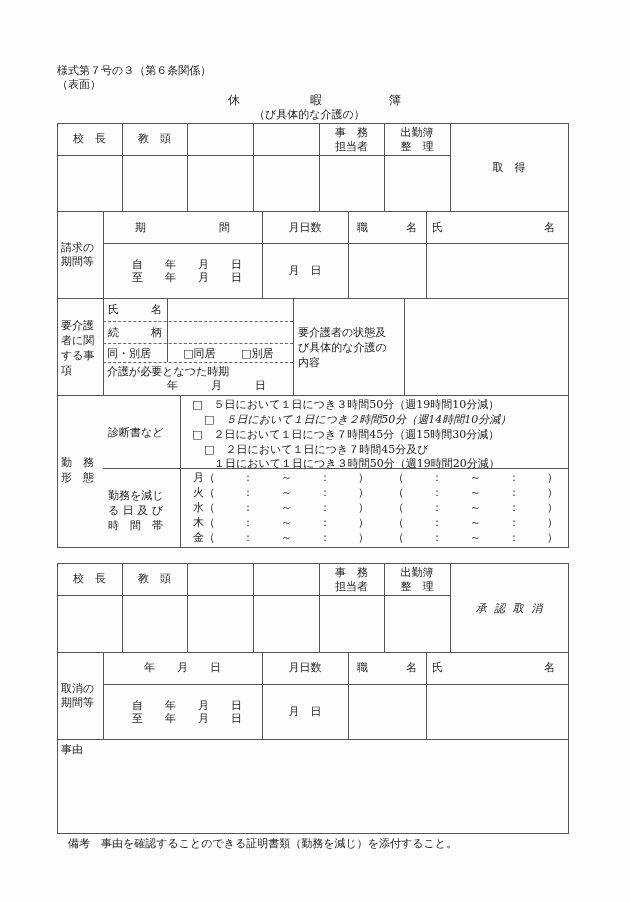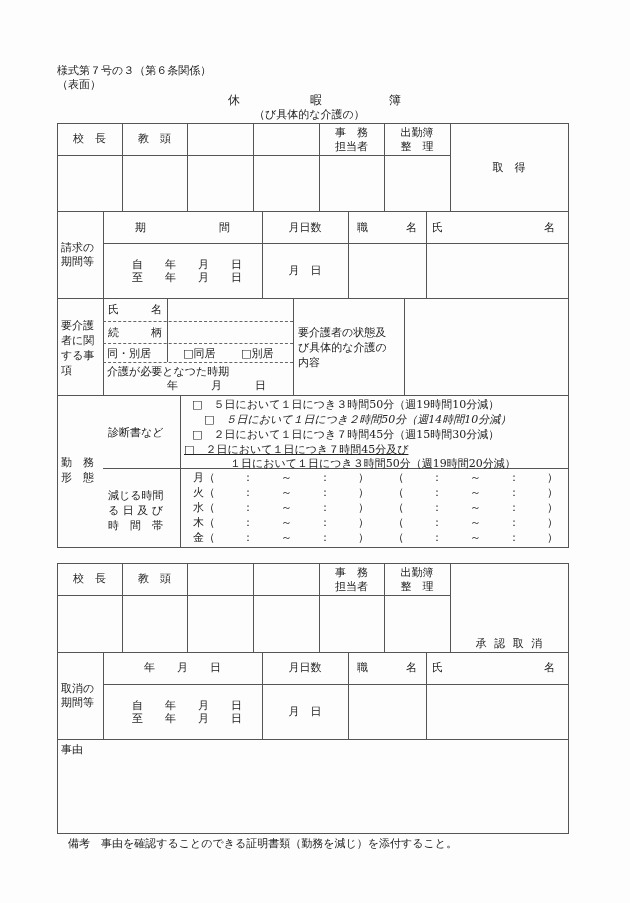--- a/index.html
+++ b/index.html
@@ -100,24 +100,24 @@
 
 <div class="vl" style="left:180px;top:395px;height:152px;"></div>
 <div class="hl" style="left:103px;top:468px;width:466px;"></div>
 
 <div class="txt" style="left:61px;top:457px;">勤　務</div>
 <div class="txt" style="left:61px;top:472px;">形　態</div>
 <div class="txt" style="left:108px;top:427px;">診断書など</div>
 <div class="txt" style="left:192px;top:399px;">□　５日において１日につき３時間50分（週19時間10分減）</div>
 <div class="txt" style="left:204px;top:414px;font-style:italic;">□　５日において１日につき２時間50分（週14時間10分減）</div>
 <div class="txt" style="left:192px;top:429px;">□　２日において１日につき７時間45分（週15時間30分減）</div>
-<div class="txt" style="left:184px;top:444px;text-decoration:underline;">□　２日において１日につき７時間45分及び</div>
-<div class="txt" style="left:208px;top:458px;">　　１日において１日につき３時間50分（週19時間20分減）</div>
+<div class="txt" style="left:204px;top:444px;">□　２日において１日につき７時間45分及び</div>
+<div class="txt" style="left:192px;top:458px;">　　１日において１日につき３時間50分（週19時間20分減）</div>
 
-<div class="txt" style="left:108px;top:488px;line-height:15px;">減じる時間
+<div class="txt" style="left:108px;top:488px;line-height:15px;">勤務を減じ
 る 日 及 び
 時　間　帯</div>
 
 <div class="txt" style="left:193px;top:472px;">月</div>
 <div class="txt" style="left:193px;top:487px;">火</div>
 <div class="txt" style="left:193px;top:502px;">水</div>
 <div class="txt" style="left:193px;top:517px;">木</div>
 <div class="txt" style="left:193px;top:532px;">金</div>
 
 <div class="txt" style="left:204px;top:472px;word-spacing:13px;">（　 ：　 ～　 ：　 ）</div>
@@ -148,21 +148,21 @@
 <div class="txt ctr" style="left:319px;width:65px;top:566px;line-height:14px;">事　務
 担当者</div>
 <div class="txt ctr" style="left:384px;width:66px;top:566px;line-height:14px;">出勤簿
 整　理</div>
 <div class="abs" style="left:57px;top:596px;width:65px;height:56px;"></div>
 <div class="abs" style="left:122px;top:596px;width:65px;height:56px;"></div>
 <div class="abs" style="left:187px;top:596px;width:66px;height:56px;"></div>
 <div class="abs" style="left:253px;top:596px;width:66px;height:56px;"></div>
 <div class="abs" style="left:319px;top:596px;width:65px;height:56px;"></div>
 <div class="abs" style="left:384px;top:596px;width:66px;height:56px;"></div>
-<div class="txt ctr" style="left:450px;width:118px;top:638px;word-spacing:4px;">承 認 取 消</div>
+<div class="txt ctr" style="left:450px;width:118px;top:603px;word-spacing:4px;font-style:italic;">承 認 取 消</div>
 
 <div class="vl" style="left:103px;top:652px;height:87px;"></div>
 <div class="vl" style="left:262px;top:652px;height:87px;"></div>
 <div class="vl" style="left:348px;top:652px;height:87px;"></div>
 <div class="vl" style="left:426px;top:652px;height:87px;"></div>
 <div class="hl" style="left:103px;top:684px;width:466px;"></div>
 <div class="hl" style="left:57px;top:739px;width:512px;"></div>
 
 <div class="txt" style="left:61px;top:682px;line-height:14px;">取消の
 期間等</div>

